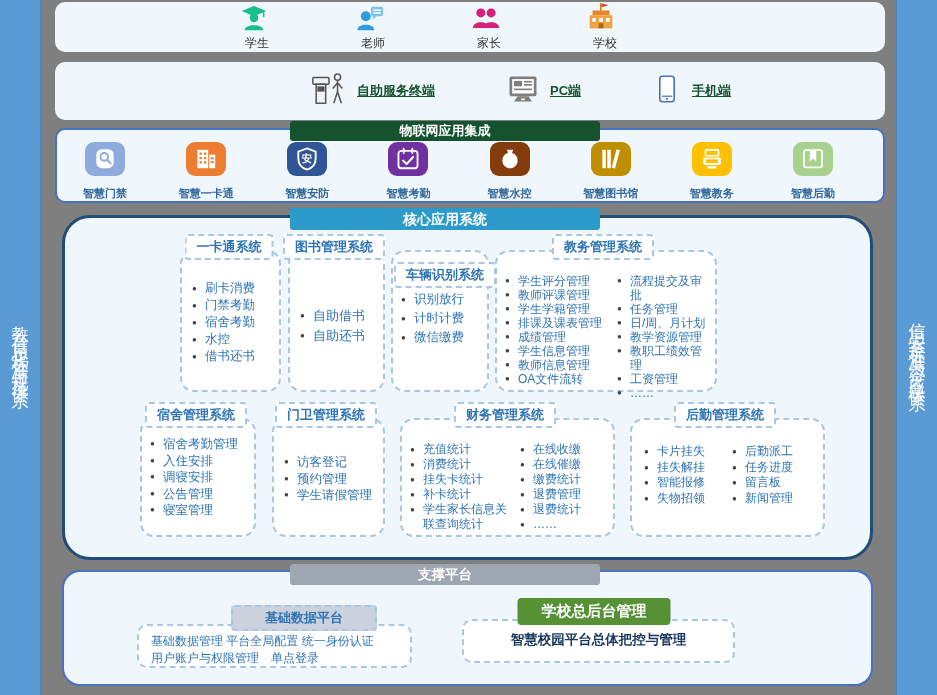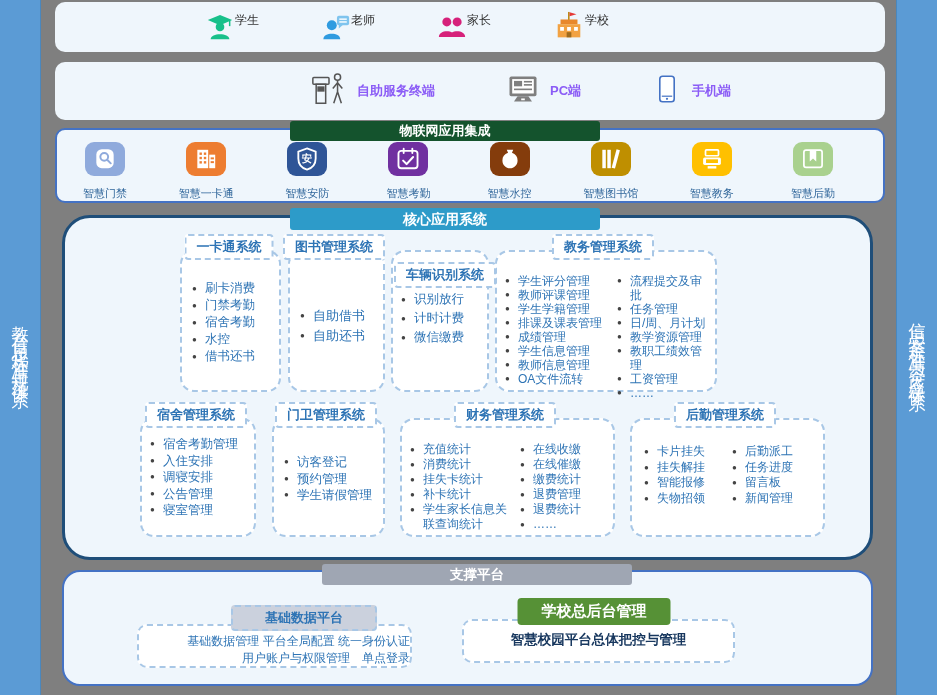--- a/index.html
+++ b/index.html
@@ -8,50 +8,50 @@
 
   
   .sidebar{position:absolute;top:0;width:40px;height:695px;background:#5B9BD5;display:flex;align-items:center;justify-content:center;}
   .sidebar.left{left:0;border-right:1px solid #4a87bd;}
   .sidebar.right{right:0;border-left:1px solid #4a87bd;}
   .sidebar span{writing-mode:vertical-rl;text-orientation:upright;color:#fff;font-size:17px;letter-spacing:6px;}
 
   
   .box{position:absolute;background:#EFF6FC;border-radius:10px;}
   .box-users{left:55px;top:2px;width:830px;height:50px;display:flex;align-items:center;padding-left:150px;gap:52px;box-sizing:border-box;}
-  .user-item{width:64px;display:flex;flex-direction:row;align-items:flex-start;}
+  .user-item{width:64px;display:flex;flex-direction:column;align-items:flex-end;}
   .user-item .icon-wrap{height:32px;display:flex;align-items:flex-end;}
   .user-label{font-size:12px;color:#333;margin-top:1px;}
 
   .box-terminals{left:55px;top:62px;width:830px;height:58px;display:flex;align-items:center;padding-left:255px;gap:70px;box-sizing:border-box;}
   .term-item{display:flex;align-items:center;gap:9px;}
-  .term-label{font-size:13px;font-weight:bold;color:#8b5cf6;}
+  .term-label{font-size:13px;font-weight:bold;color:#14532d;text-decoration:underline;}
 
   
   .hdr{position:absolute;left:290px;width:310px;text-align:center;color:#fff;font-weight:bold;z-index:6;border-radius:3px;}
   .hdr-iot{top:121px;height:20px;line-height:20px;font-size:13px;background:#14532d;}
   .hdr-core{top:208px;height:22px;line-height:22px;font-size:14px;background:#2D9BC9;}
-  .hdr-support{top:564px;height:21px;line-height:21px;font-size:13.5px;background:#9FA6B3;margin-left:32px;}
+  .hdr-support{top:564px;height:21px;line-height:21px;font-size:13.5px;background:#9FA6B3;}
 
   
   .box-iot{left:55px;top:128px;width:830px;height:75px;border:2px solid #4472C4;border-radius:10px;box-sizing:border-box;display:flex;justify-content:space-between;padding:12px 30px 0 8px;}
   .iot-item{width:80px;display:flex;flex-direction:column;align-items:center;flex:none;}
   .iot-tile{width:40px;height:40px;border-radius:9px;display:flex;align-items:center;justify-content:center;}
-  .iot-label{font-size:11px;color:#31679B;margin-top:10px;white-space:nowrap;}
+  .iot-label{font-size:11px;color:#31679B;margin-top:10px;white-space:nowrap;font-weight:bold;}
 
   
   .box-core{left:62px;top:215px;width:811px;height:345px;border:3px solid #1F4E79;border-radius:28px;box-sizing:border-box;}
   .sys{position:absolute;background:#fff;border:2px dashed #A8C7E6;border-radius:14px;z-index:2;}
   .sys-title{position:absolute;background:#fff;border:2px dashed #A8C7E6;border-radius:4px;color:#2E74B5;font-weight:bold;font-size:13px;padding:2px 10px;white-space:nowrap;transform:translateX(-50%);z-index:4;}
   .items{position:absolute;margin:0;padding:0;color:#2E74B5;}
   .item{display:flex;}
   .blt{width:13px;flex:none;color:#444;font-size:8px;}
 
   
-  .box-support{left:62px;top:570px;width:811px;height:116px;border:2px solid #4472C4;border-radius:18px;box-sizing:border-box;text-align:right;}
+  .box-support{left:62px;top:570px;width:811px;height:116px;border:2px solid #4472C4;border-radius:18px;box-sizing:border-box;}
   .basic-title{position:absolute;left:240px;top:33px;transform:translateX(-50%);background:#CBD1DD;border:2px dashed #A8C7E6;border-radius:4px;color:#2E74B5;font-weight:bold;font-size:13px;padding:2px 32px;white-space:nowrap;z-index:4;}
   .basic-content{left:73px;top:52px;width:275px;height:44px;border-radius:10px;padding:7px 0 0 12px;box-sizing:border-box;font-size:12px;color:#2E74B5;line-height:17px;}
   .admin-title{position:absolute;left:530px;top:26px;transform:translateX(-50%);background:#569136;border-radius:4px;color:#fff;font-weight:bold;font-size:15px;padding:4px 24px;white-space:nowrap;z-index:4;}
   .admin-content{left:398px;top:47px;width:273px;height:44px;border-radius:10px;display:flex;align-items:flex-end;justify-content:center;padding-bottom:12px;box-sizing:border-box;font-size:13.5px;font-weight:bold;color:#17375E;}
 </style>
 </head>
 <body>
 
 <div class="page">
   <div class="sidebar left">

